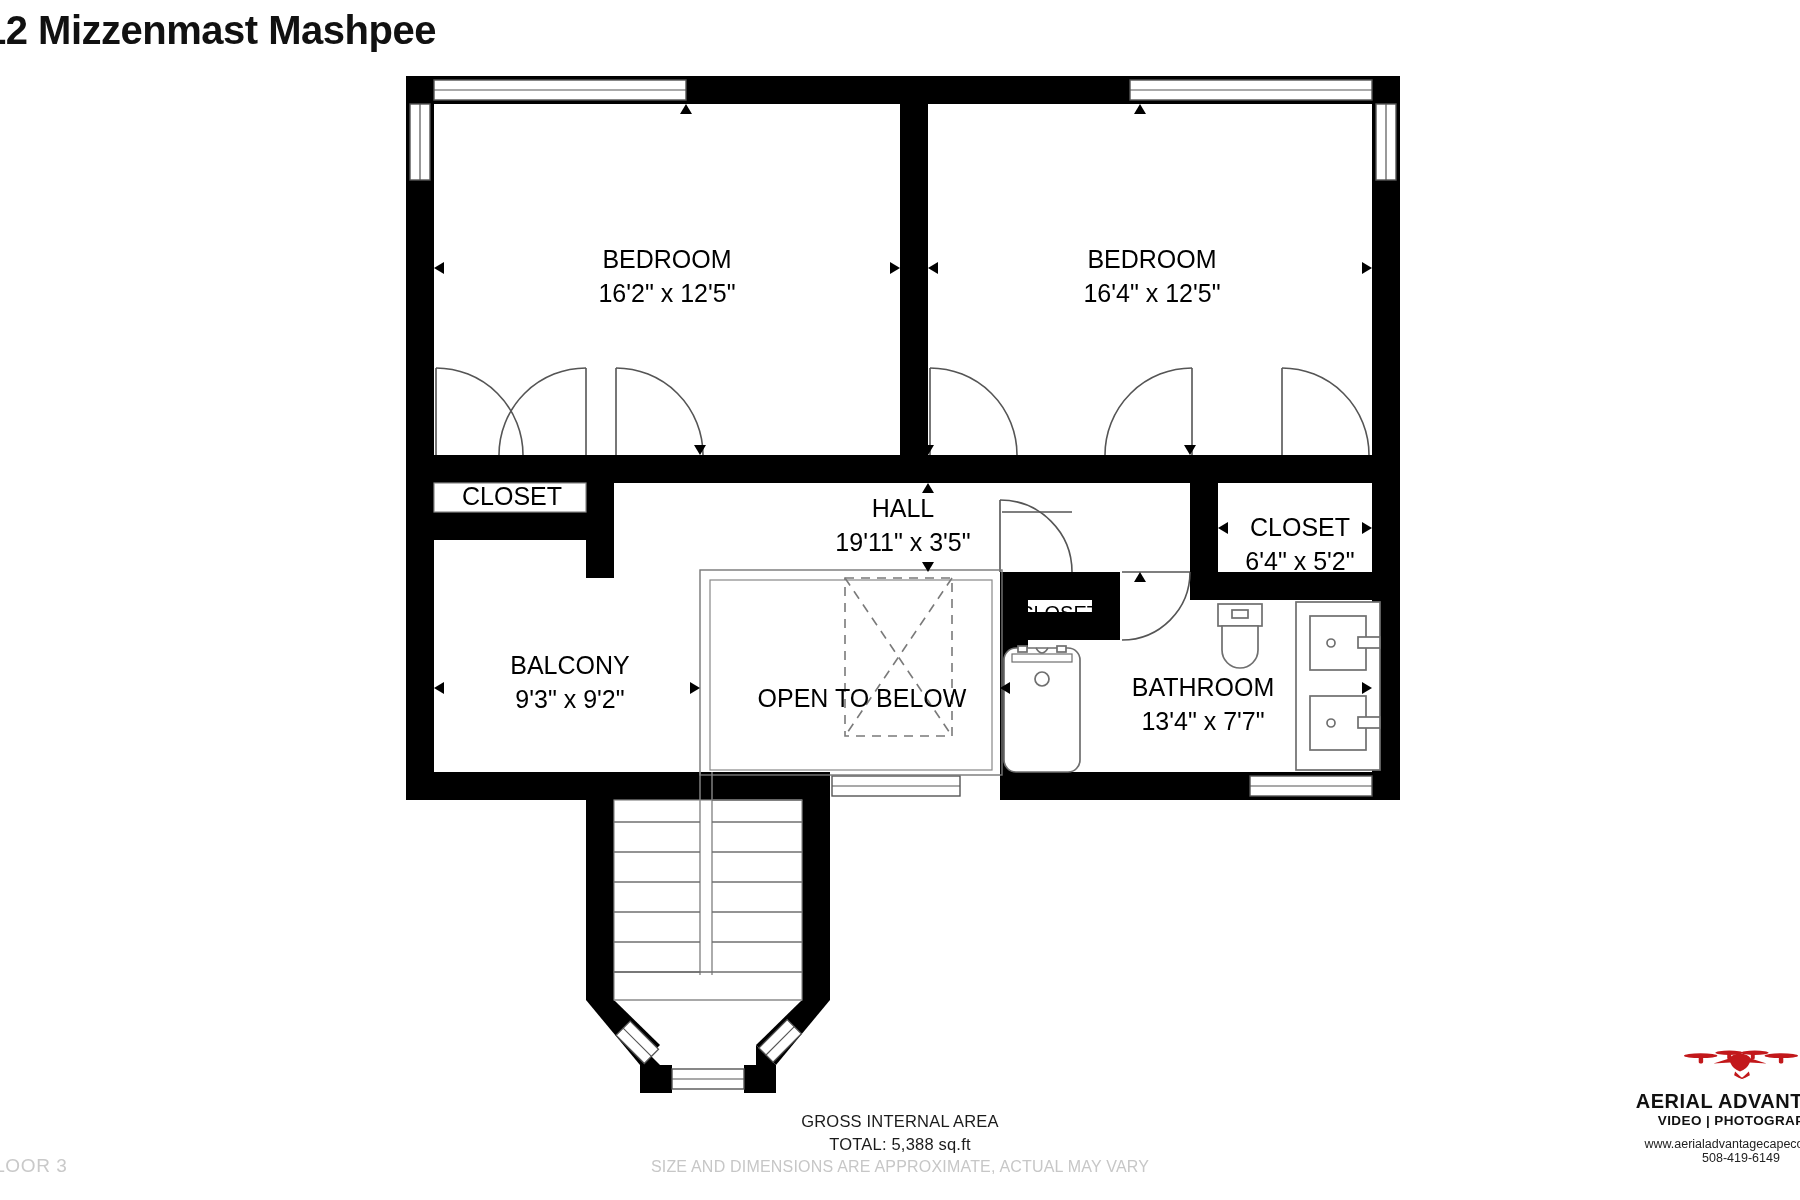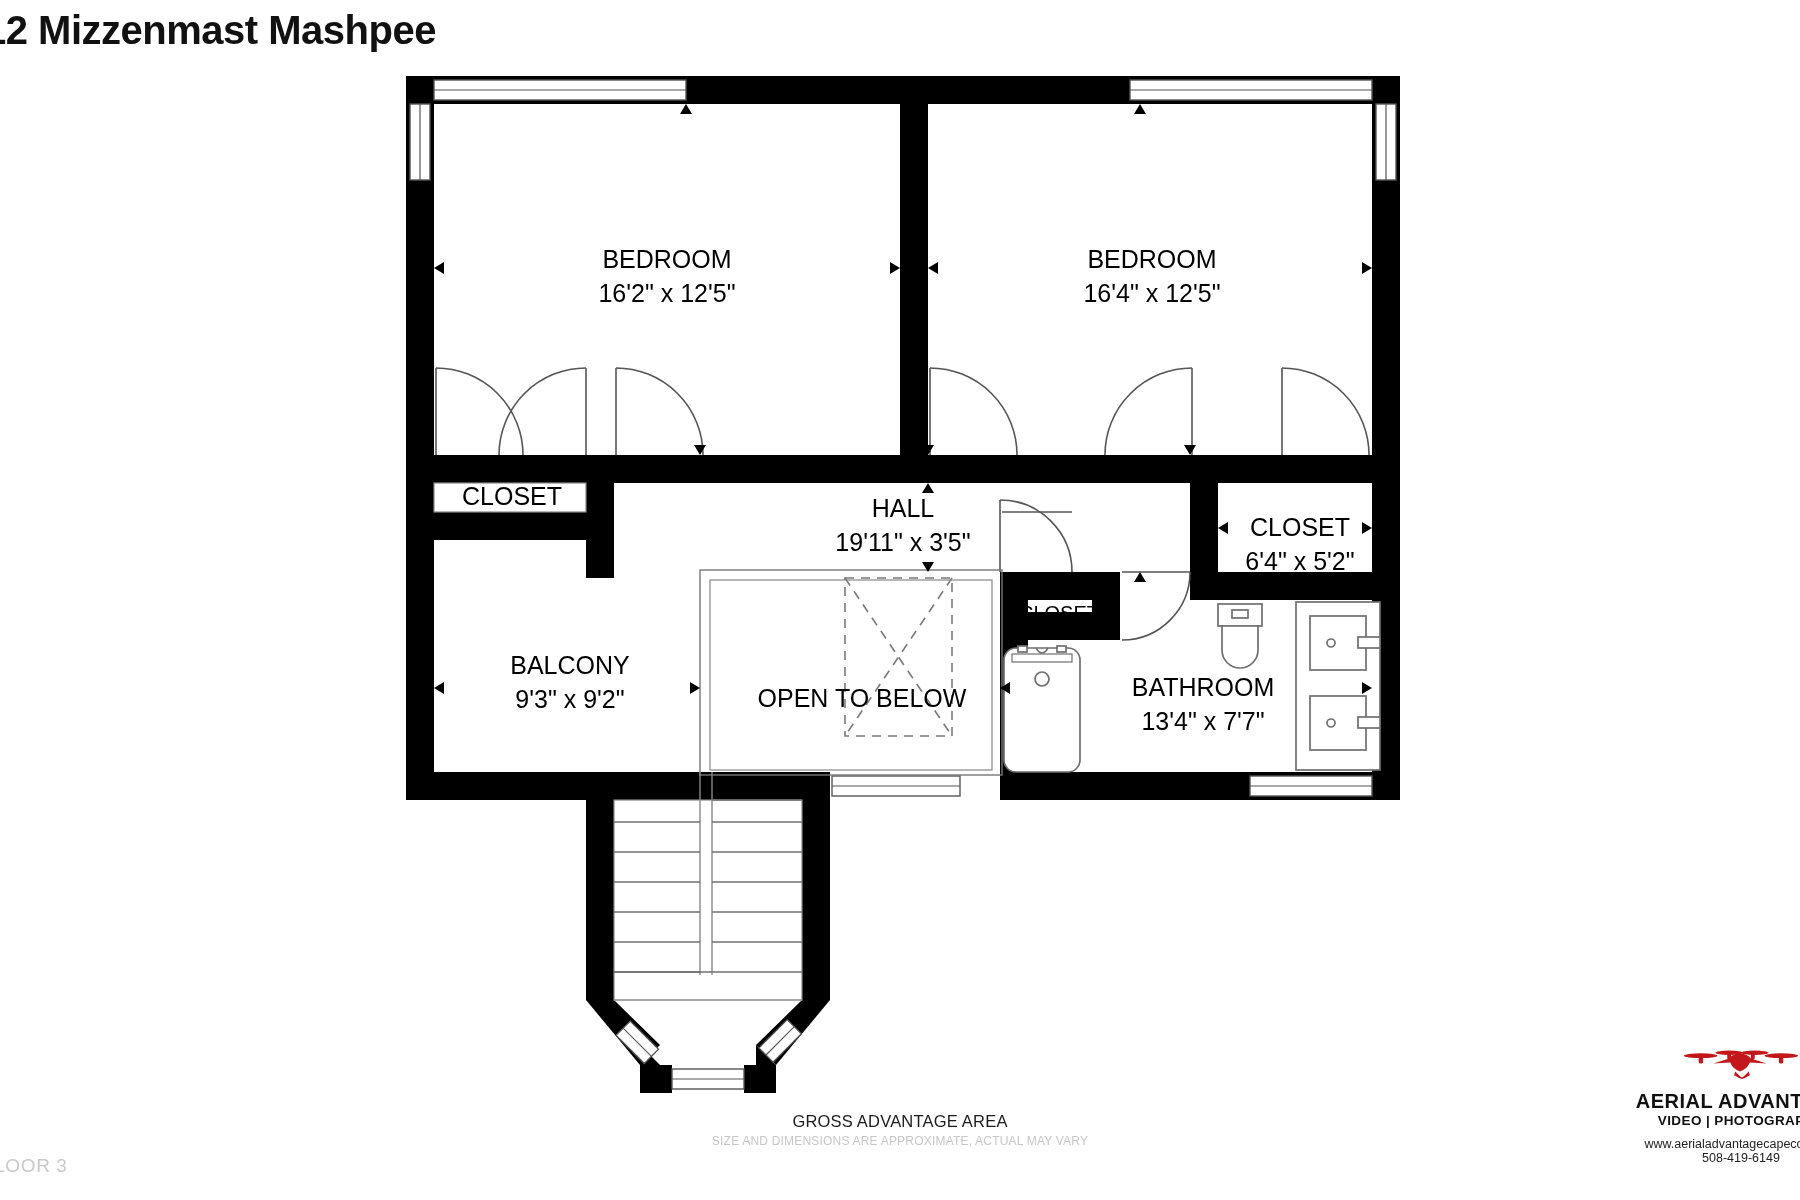--- a/index.html
+++ b/index.html
@@ -48,21 +48,21 @@
     text-align: center;
     line-height: 1.38;
   }
   .footer div {
     font-size: 16.5px;
     letter-spacing: 0.2px;
     color: #1b1b1b;
   }
   .footer .disclaimer {
     color: #c7c7c7;
-    font-size: 12px;
+    font-size: 16px;
   }
   .logo-block {
     position: absolute;
     left: 1626px;
     top: 1042px;
     width: 230px;
     text-align: center;
   }
   .logo-name {
     font-family: "Liberation Sans", sans-serif;
@@ -366,21 +366,22 @@
       <text class="rm-dim" x="570" y="708">9'3" x 9'2"</text>
 
       <text class="rm-name" x="862" y="707">OPEN TO BELOW</text>
 
       <text class="rm-name" x="1203" y="696">BATHROOM</text>
       <text class="rm-dim" x="1203" y="730">13'4" x 7'7"</text>
     </g>
   </svg>
 
   <div class="footer">
-    <div>GROSS ADVANTAGE AREA</div>
+    <div>GROSS INTERNAL AREA</div>
+    <div>TOTAL: 5,388 sq.ft</div>
     <div class="disclaimer">SIZE AND DIMENSIONS ARE APPROXIMATE, ACTUAL MAY VARY</div>
   </div>
 
   <div class="logo-block">
     <svg class="logo-drone" viewBox="0 0 240 90">
       <g fill="#c2181b">
         <ellipse cx="38" cy="26" rx="34" ry="5"></ellipse>
         <ellipse cx="202" cy="26" rx="34" ry="5"></ellipse>
         <ellipse cx="96" cy="20" rx="28" ry="4.5"></ellipse>
         <ellipse cx="148" cy="20" rx="28" ry="4.5"></ellipse>

